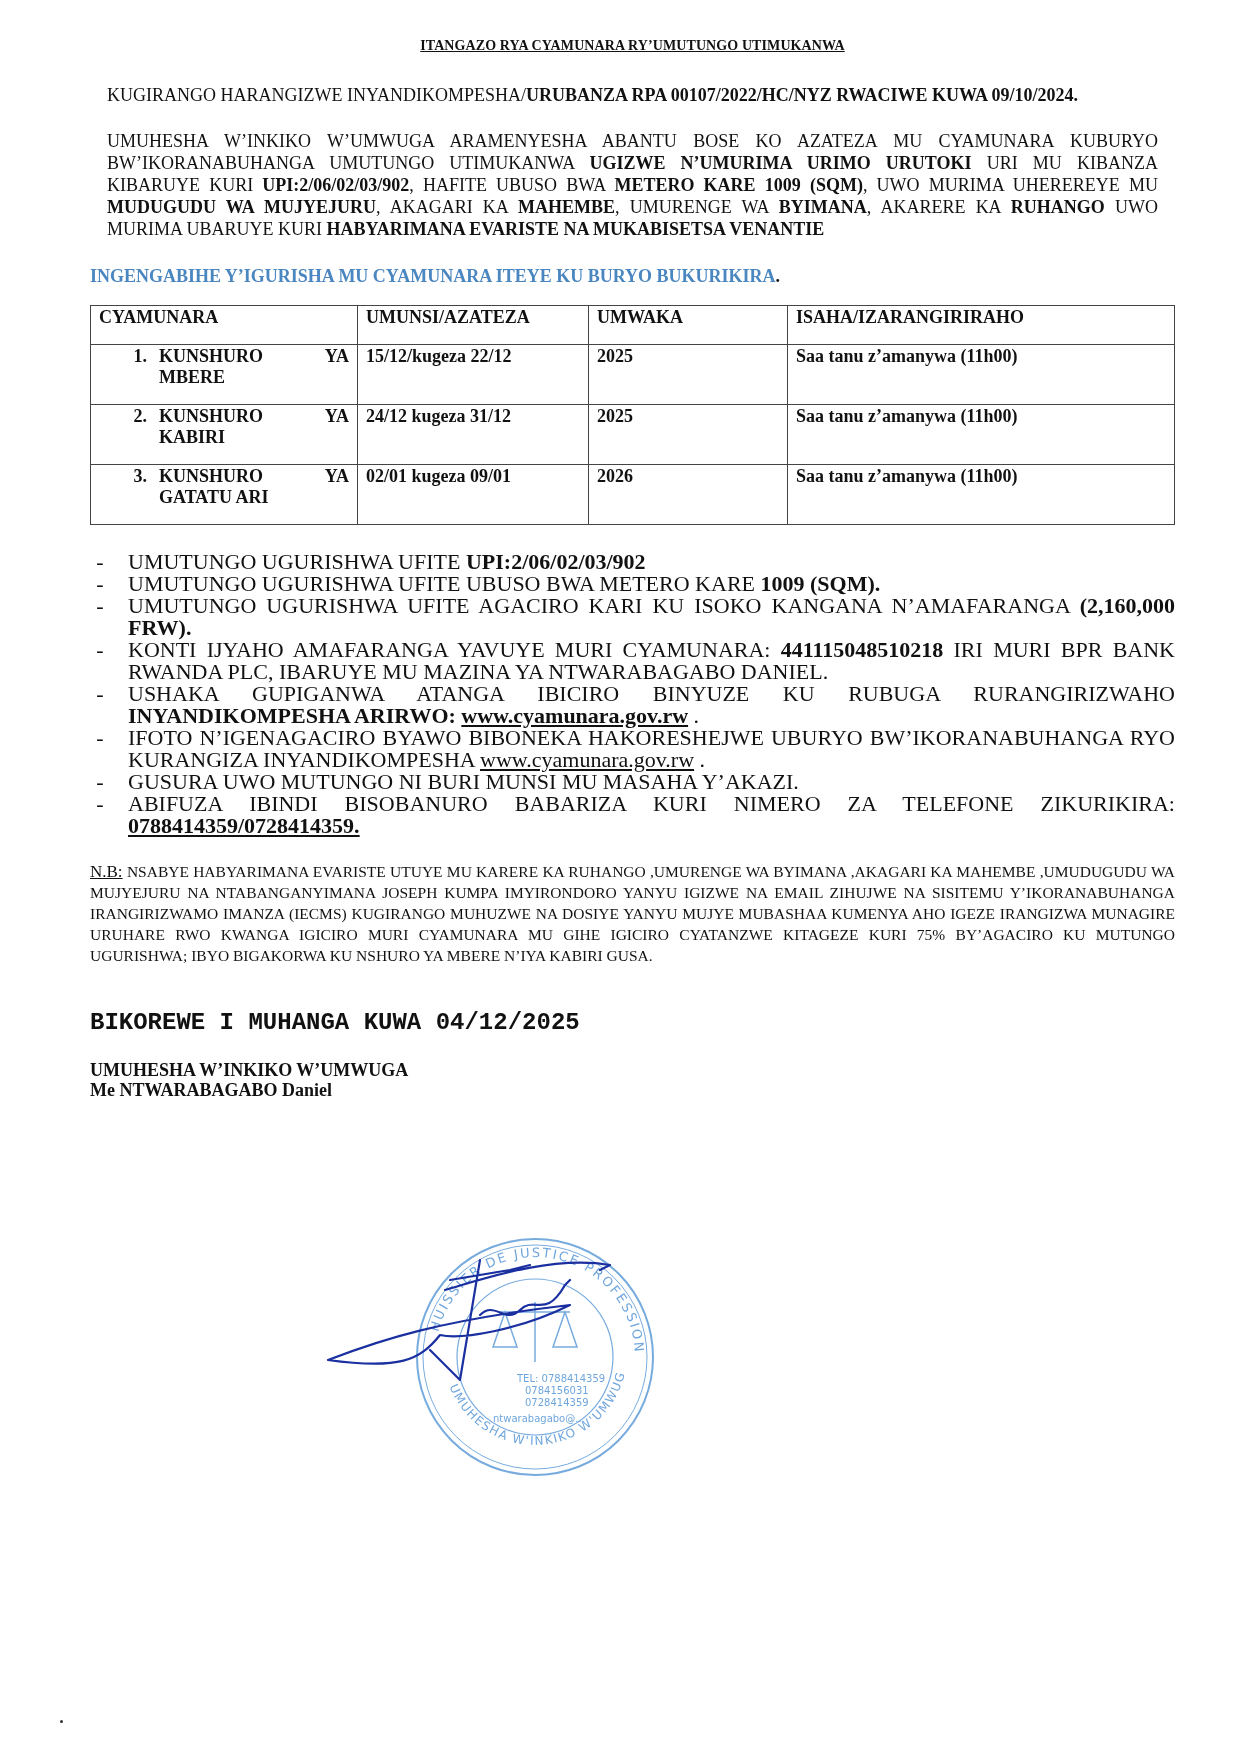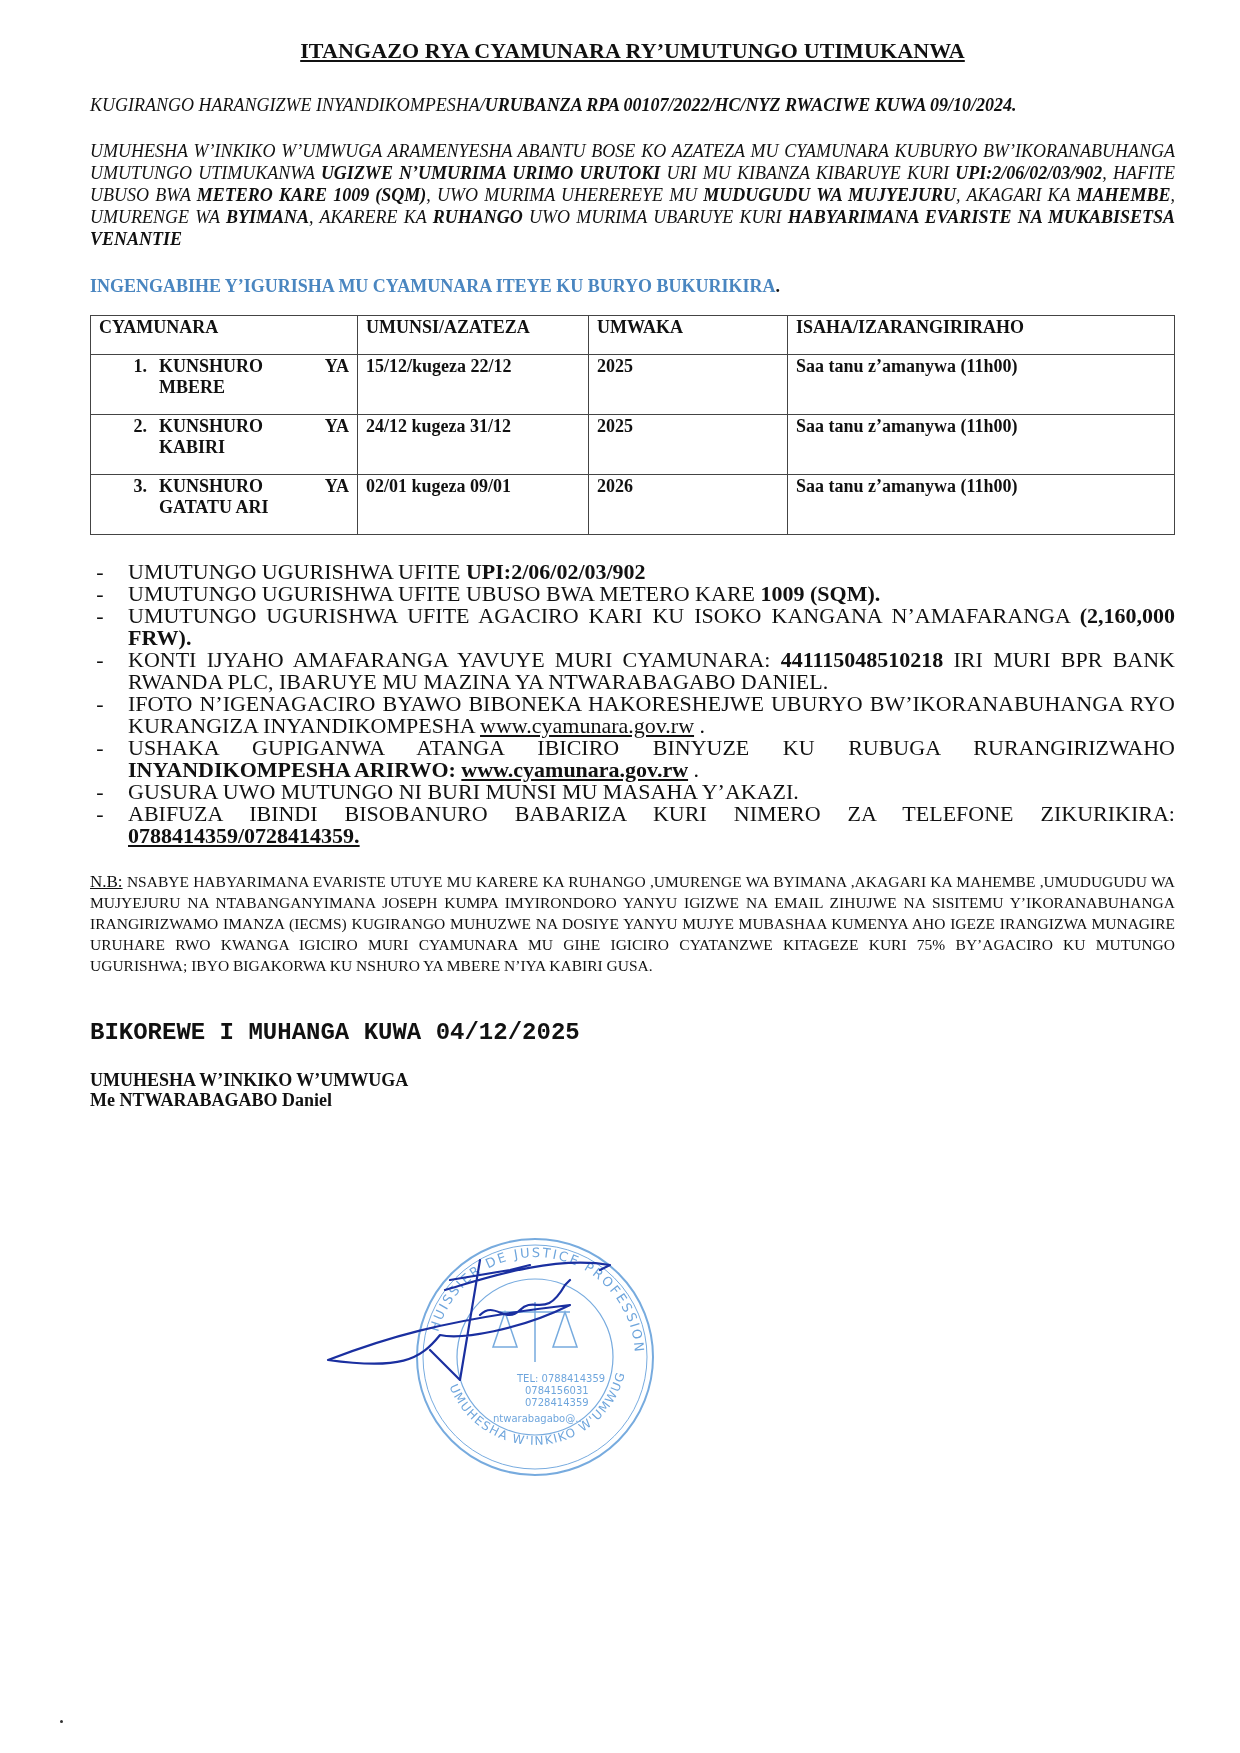--- a/index.html
+++ b/index.html
@@ -1,21 +1,21 @@
 <!DOCTYPE html>
 <html><head>
 <meta charset="utf-8">
 <style>
   html, body { margin: 0; padding: 0; background: #fff; }
   body { width: 1240px; height: 1753px; position: relative; overflow: hidden;
          font-family: "Liberation Serif", "DejaVu Serif", serif; color: #111; }
   .page { position: absolute; left: 90px; top: 38px; width: 1085px; }
-  .title { text-align: center; font-weight: bold; font-size: 22px; text-decoration: underline;
+  .title { text-align: center; font-weight: bold; font-size: 14px; text-decoration: underline;
            margin: 0 0 30px 0; letter-spacing: 0.1px; }
-  p { margin: 0; font-size: 18px; line-height: 22px; text-align: justify; font-style: italic; }
+  p { margin: 17px; font-size: 18px; line-height: 22px; text-align: justify; }
   .intro { margin-bottom: 24px; }
   .body-para { margin-bottom: 26px; }
   .blue-heading { color: #4a86c0; font-weight: bold; font-size: 18px; margin-bottom: 18px; }
   .blue-heading .dot { color: #111; }
   b { font-weight: bold; }
   table { border-collapse: collapse; width: 1085px; font-size: 18px; font-weight: bold; }
   th, td { border: 1.5px solid #444; vertical-align: top; padding: 1px 8px 16px 8px; text-align: left; line-height: 21px; }
   th { font-weight: bold; }
   .col1 { width: 250px; }
   .col2 { width: 214px; }
@@ -95,22 +95,22 @@
         <td>Saa tanu z’amanywa (11h00)</td>
       </tr>
     </tbody>
   </table>
 
   <ul class="bullets">
     <li><span>UMUTUNGO UGURISHWA UFITE </span><b>UPI:2/06/02/03/902</b></li>
     <li><span>UMUTUNGO UGURISHWA UFITE UBUSO BWA METERO KARE </span><b>1009 (SQM).</b></li>
     <li><span>UMUTUNGO UGURISHWA UFITE AGACIRO KARI KU ISOKO KANGANA N’AMAFARANGA </span><b>(2,160,000 FRW).</b></li>
     <li><span>KONTI IJYAHO AMAFARANGA YAVUYE MURI CYAMUNARA: </span><b>441115048510218</b><span> IRI MURI BPR BANK RWANDA PLC, IBARUYE MU MAZINA YA NTWARABAGABO DANIEL.</span></li>
+    <li><span>USHAKA GUPIGANWA ATANGA IBICIRO BINYUZE KU RUBUGA RURANGIRIZWAHO </span><b>INYANDIKOMPESHA ARIRWO: </b><b class="link">www.cyamunara.gov.rw</b><span> .</span></li>
     <li><span>IFOTO N’IGENAGACIRO BYAWO BIBONEKA HAKORESHEJWE UBURYO BW’IKORANABUHANGA RYO KURANGIZA INYANDIKOMPESHA </span><span class="link">www.cyamunara.gov.rw</span><span> .</span></li>
-    <li><span>USHAKA GUPIGANWA ATANGA IBICIRO BINYUZE KU RUBUGA RURANGIRIZWAHO </span><b>INYANDIKOMPESHA ARIRWO: </b><b class="link">www.cyamunara.gov.rw</b><span> .</span></li>
     <li><span>GUSURA UWO MUTUNGO NI BURI MUNSI MU MASAHA Y’AKAZI.</span></li>
     <li><span>ABIFUZA IBINDI BISOBANURO BABARIZA KURI NIMERO ZA TELEFONE  ZIKURIKIRA: </span><b class="link">0788414359/0728414359.</b></li>
   </ul>
 
   <div class="nb">
     <span class="lbl">N.B:</span><span> NSABYE HABYARIMANA EVARISTE UTUYE MU KARERE KA RUHANGO ,UMURENGE WA BYIMANA ,AKAGARI KA MAHEMBE ,UMUDUGUDU WA MUJYEJURU NA NTABANGANYIMANA JOSEPH KUMPA IMYIRONDORO YANYU IGIZWE NA EMAIL ZIHUJWE NA SISITEMU Y’IKORANABUHANGA IRANGIRIZWAMO IMANZA (IECMS) KUGIRANGO MUHUZWE NA DOSIYE YANYU MUJYE MUBASHAA KUMENYA AHO IGEZE IRANGIZWA MUNAGIRE URUHARE RWO KWANGA IGICIRO MURI CYAMUNARA MU GIHE IGICIRO CYATANZWE KITAGEZE KURI 75% BY’AGACIRO KU MUTUNGO UGURISHWA; IBYO BIGAKORWA KU NSHURO YA MBERE N’IYA KABIRI GUSA.</span>
   </div>
 
   <div class="done">BIKOREWE I MUHANGA KUWA 04/12/2025</div>
 

